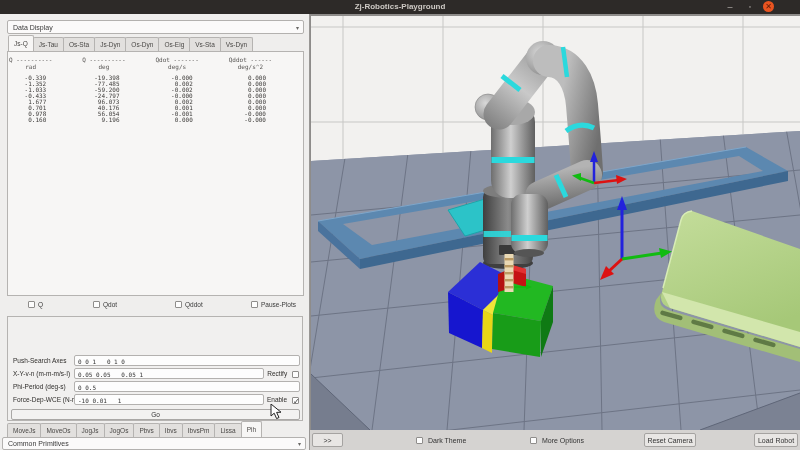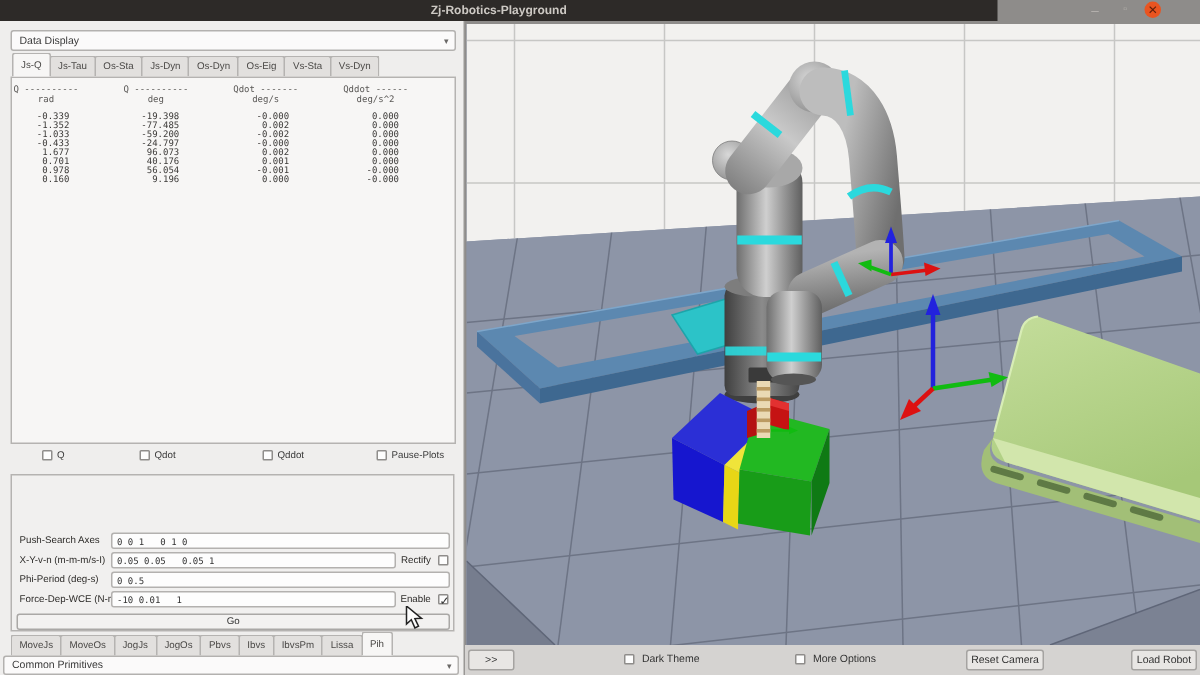--- a/index.html
+++ b/index.html
@@ -1,20 +1,20 @@
 <!DOCTYPE html>
 <html><head>
 <meta charset="utf-8">
 <style>
   html,body{margin:0;padding:0;}
   body{width:800px;height:450px;position:relative;overflow:hidden;
        background:#8e8c8a;font-family:"Liberation Sans",sans-serif;
        -webkit-font-smoothing:antialiased;}
   
-  #titlebar{position:absolute;left:0;top:0;width:665px;height:14px;background:#2d2a28;}
+  #titlebar{position:absolute;left:0;top:0;width:800px;height:14px;background:#2d2a28;}
   #titlebar .title{position:absolute;left:0;right:0;top:0;height:14px;line-height:14px;
        text-align:center;font-size:8px;font-weight:bold;color:#cdc9c4;}
   .winbtn{position:absolute;top:1px;width:12px;height:12px;line-height:12px;text-align:center;
        color:#b8b4b0;font-size:9px;}
   #btn-close{background:#e95420;border-radius:50%;width:11px;height:11px;top:1px;
        color:#5c1c08;font-size:8px;line-height:11px;}
   
   #leftpanel{position:absolute;left:0;top:14px;width:310px;height:436px;background:#efeeed;
        border-right:1px solid #999795;box-sizing:border-box;}
   .combo{position:absolute;background:#fbfafa;border:1px solid #b3b1af;border-radius:2px;

